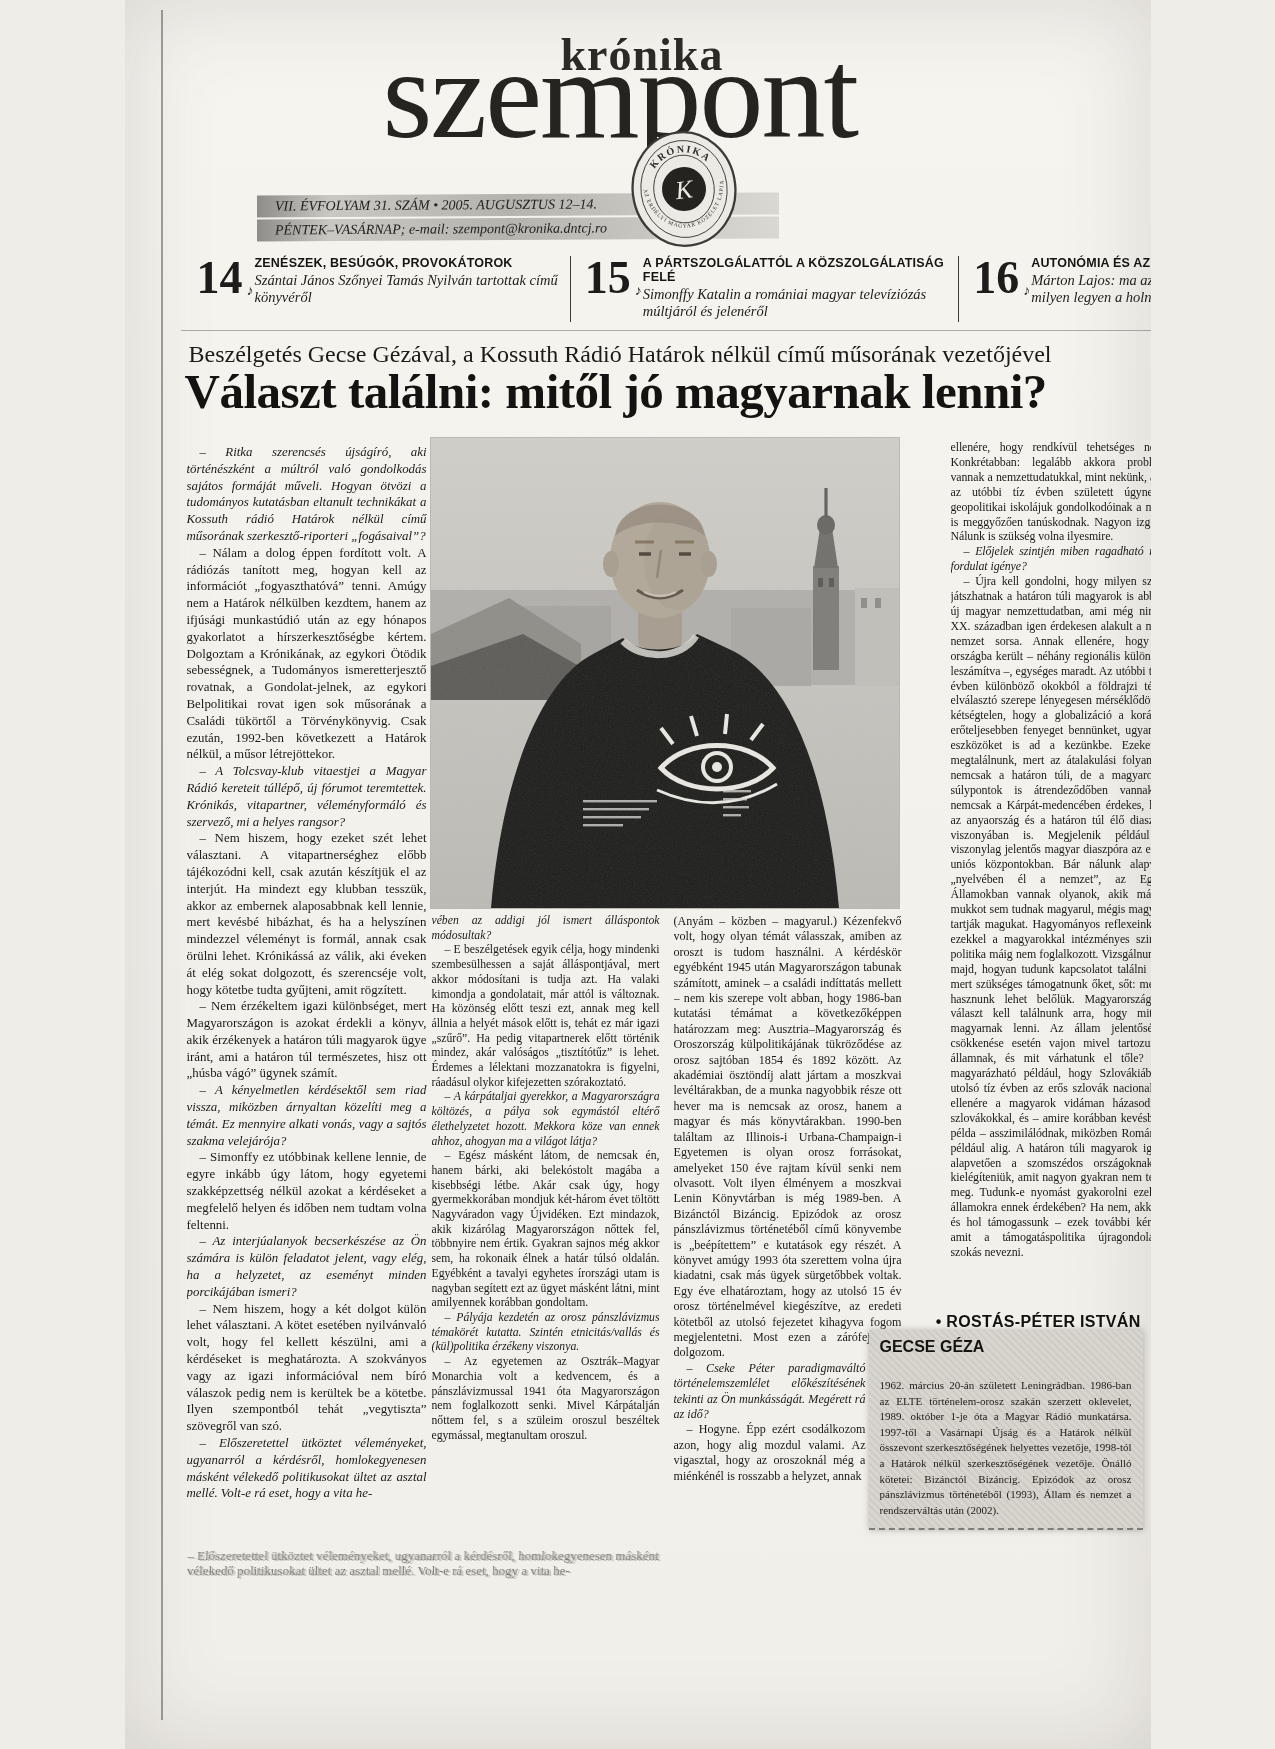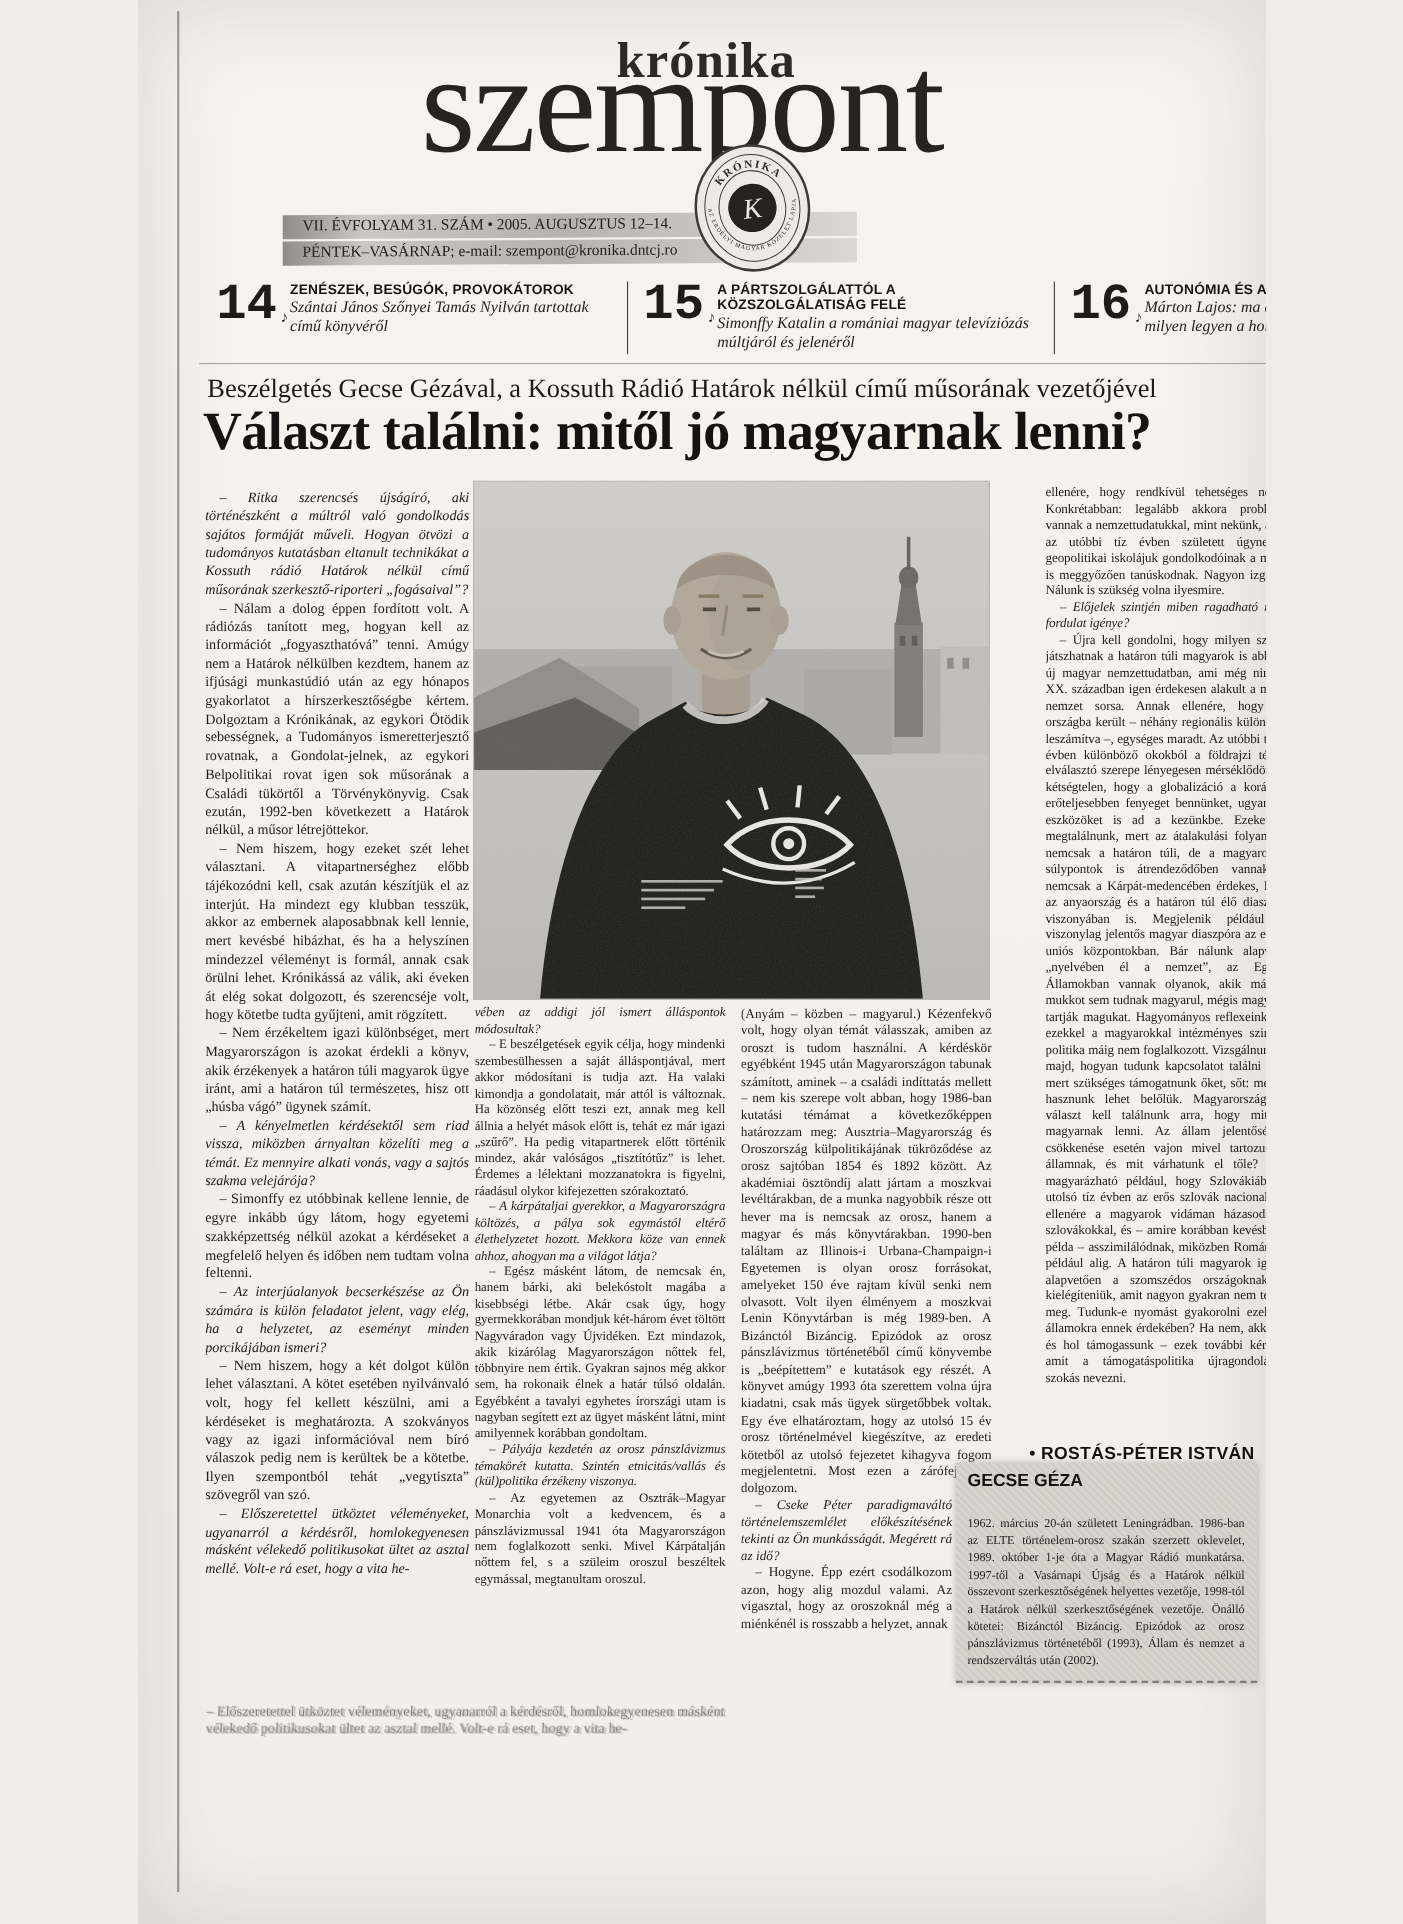--- a/index.html
+++ b/index.html
@@ -8,32 +8,32 @@
         box-shadow:inset 0 0 90px rgba(90,85,75,.18);
         font-family:"Liberation Serif",serif;color:#1c1a18;}
   .scan-edge{position:absolute;left:36px;top:10px;width:2px;height:1710px;background:#4a4a46;opacity:.5;}
 
   
   .mast-small{position:absolute;left:436px;top:28px;font-size:46px;font-weight:700;color:#2b2a27;letter-spacing:1px;}
   .mast-big{position:absolute;left:258px;top:30px;font-size:128px;line-height:1;font-weight:400;color:#262421;letter-spacing:-2px;}
   .stamp{position:absolute;left:504px;top:126px;z-index:5;}
 
   
-  .strip{position:absolute;z-index:2;font-size:14px;color:#23221f;}
+  .strip{position:absolute;z-index:2;font-style:italic;font-size:14px;color:#23221f;}
   .strip-line{background:linear-gradient(90deg,#8e8d89 0%,#c9c8c3 14%,#b4b3ae 48%,#d9d8d3 100%);
               padding:3px 14px 3px 18px;margin-bottom:2px;white-space:nowrap;transform:skewY(-.35deg);}
   .strip-left{left:132px;top:194px;width:522px;}
   .strip-right{left:788px;top:194px;width:436px;}
   .strip-right .strip-line{background:linear-gradient(90deg,#9a9995 0%,#c6c5c0 30%,#b2b1ac 70%,#83827e 96%,#6e6d69 100%);}
 
   
   .teasers{position:absolute;left:58px;top:256px;width:1164px;height:66px;display:flex;z-index:1;}
   .teaser{flex:1 1 0;display:flex;align-items:flex-start;padding:0 10px 0 14px;}
   .teaser + .teaser{border-left:1.5px solid #3a3a37;}
-  .tnum{font-family:Liberation Mono, monospace;font-weight:700;font-size:46px;line-height:.95;color:#1d1c1a;margin-right:12px;position:relative;}
+  .tnum{font-family:Liberation Serif, serif;font-weight:700;font-size:46px;line-height:.95;color:#1d1c1a;margin-right:12px;position:relative;}
   .orn{position:absolute;right:-11px;bottom:2px;font-size:14px;font-weight:400;}
   .tkicker{font-family:"Liberation Sans",sans-serif;font-weight:700;font-size:12.5px;letter-spacing:.2px;color:#161513;}
   .tdesc{font-style:italic;font-size:14.5px;line-height:1.18;color:#23211e;margin-top:2px;}
   .rule{position:absolute;left:56px;top:330px;width:1166px;height:1px;background:#55534f;opacity:.45;}
 
   
   .kicker{position:absolute;left:64px;top:341px;font-size:24px;color:#1d1b18;}
   .headline{position:absolute;left:60px;top:366px;width:980px;margin:0;font-size:49px;font-weight:700;
             letter-spacing:-.5px;color:#141311;line-height:1.05;}
 
@@ -123,20 +123,21 @@
     </div>
   </nav>
   <div class="rule"></div>
 
   <div class="kicker">Beszélgetés Gecse Gézával, a Kossuth Rádió Határok nélkül című műsorának vezetőjével</div>
   <h1 class="headline">Választ találni: mitől jó magyarnak lenni?</h1>
 
   <section class="col col1">
       <p class="para q">– Ritka szerencsés újságíró, aki történészként a múltról való gondolkodás sajátos formáját műveli. Hogyan ötvözi a tudományos kutatásban eltanult technikákat a Kossuth rádió Határok nélkül című műsorának szerkesztő-riporteri „fogásaival”?</p>
       <p class="para a">– Nálam a dolog éppen fordított volt. A rádiózás tanított meg, hogyan kell az információt „fogyaszthatóvá” tenni. Amúgy nem a Határok nélkülben kezdtem, hanem az ifjúsági munkastúdió után az egy hónapos gyakorlatot a hírszerkesztőségbe kértem. Dolgoztam a Krónikának, az egykori Ötödik sebességnek, a Tudományos ismeretterjesztő rovatnak, a Gondolat-jelnek, az egykori Belpolitikai rovat igen sok műsorának a Családi tükörtől a Törvénykönyvig. Csak ezután, 1992-ben következett a Határok nélkül, a műsor létrejöttekor.</p>
+      <p class="para q">– A Tolcsvay-klub vitaestjei a Magyar Rádió kereteit túllépő, új fórumot teremtettek. Krónikás, vitapartner, véleményformáló és szervező, mi a helyes rangsor?</p>
       <p class="para a">– Nem hiszem, hogy ezeket szét lehet választani. A vitapartnerséghez előbb tájékozódni kell, csak azután készítjük el az interjút. Ha mindezt egy klubban tesszük, akkor az embernek alaposabbnak kell lennie, mert kevésbé hibázhat, és ha a helyszínen mindezzel véleményt is formál, annak csak örülni lehet. Krónikássá az válik, aki éveken át elég sokat dolgozott, és szerencséje volt, hogy kötetbe tudta gyűjteni, amit rögzített.</p>
       <p class="para a">– Nem érzékeltem igazi különbséget, mert Magyarországon is azokat érdekli a könyv, akik érzékenyek a határon túli magyarok ügye iránt, ami a határon túl természetes, hisz ott „húsba vágó” ügynek számít.</p>
       <p class="para q">– A kényelmetlen kérdésektől sem riad vissza, miközben árnyaltan közelíti meg a témát. Ez mennyire alkati vonás, vagy a sajtós szakma velejárója?</p>
       <p class="para a">– Simonffy ez utóbbinak kellene lennie, de egyre inkább úgy látom, hogy egyetemi szakképzettség nélkül azokat a kérdéseket a megfelelő helyen és időben nem tudtam volna feltenni.</p>
       <p class="para q">– Az interjúalanyok becserkészése az Ön számára is külön feladatot jelent, vagy elég, ha a helyzetet, az eseményt minden porcikájában ismeri?</p>
       <p class="para a">– Nem hiszem, hogy a két dolgot külön lehet választani. A kötet esetében nyilvánvaló volt, hogy fel kellett készülni, ami a kérdéseket is meghatározta. A szokványos vagy az igazi információval nem bíró válaszok pedig nem is kerültek be a kötetbe. Ilyen szempontból tehát „vegytiszta” szövegről van szó.</p>
       <p class="para q">– Előszeretettel ütköztet véleményeket, ugyanarról a kérdésről, homlokegyenesen másként vélekedő politikusokat ültet az asztal mellé. Volt-e rá eset, hogy a vita he-</p>
     </section>
 
   <figure class="photo">

